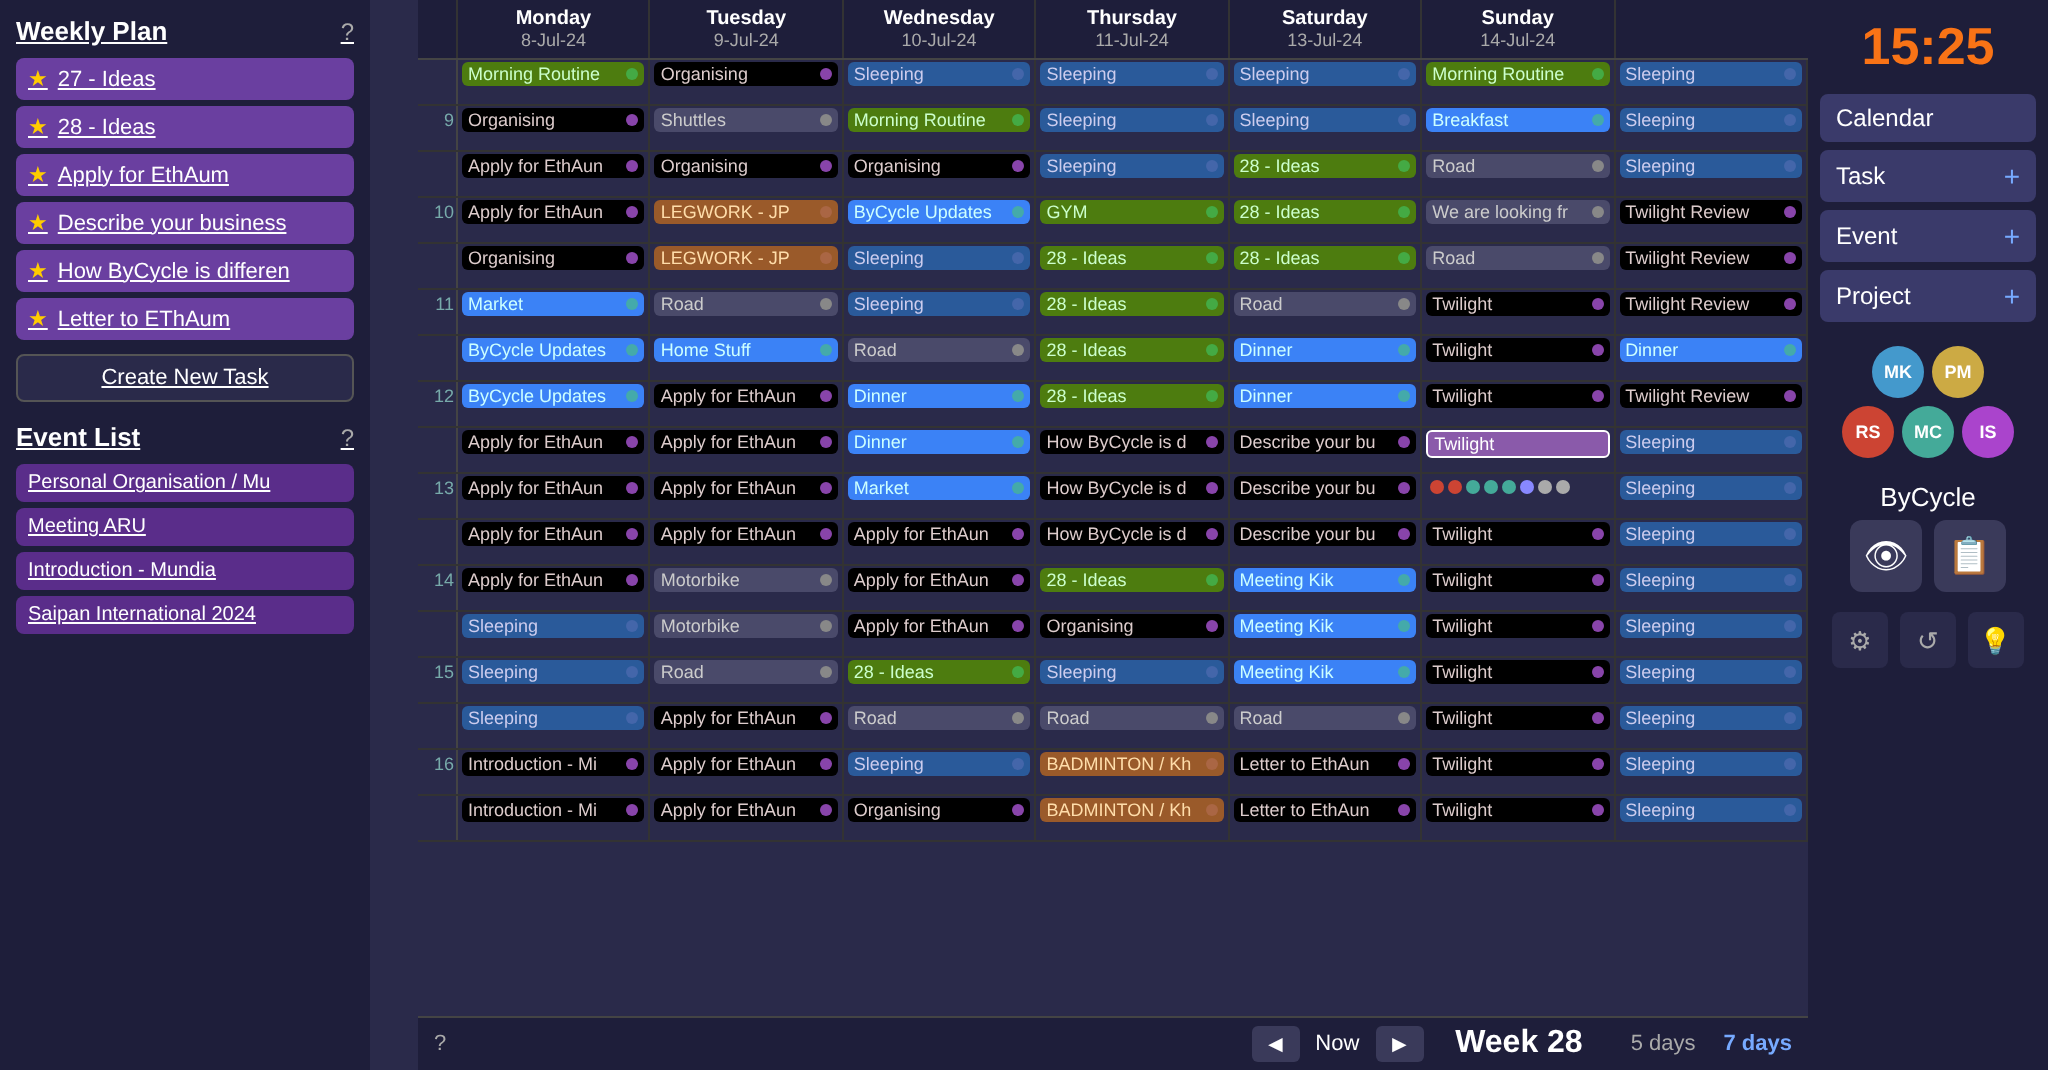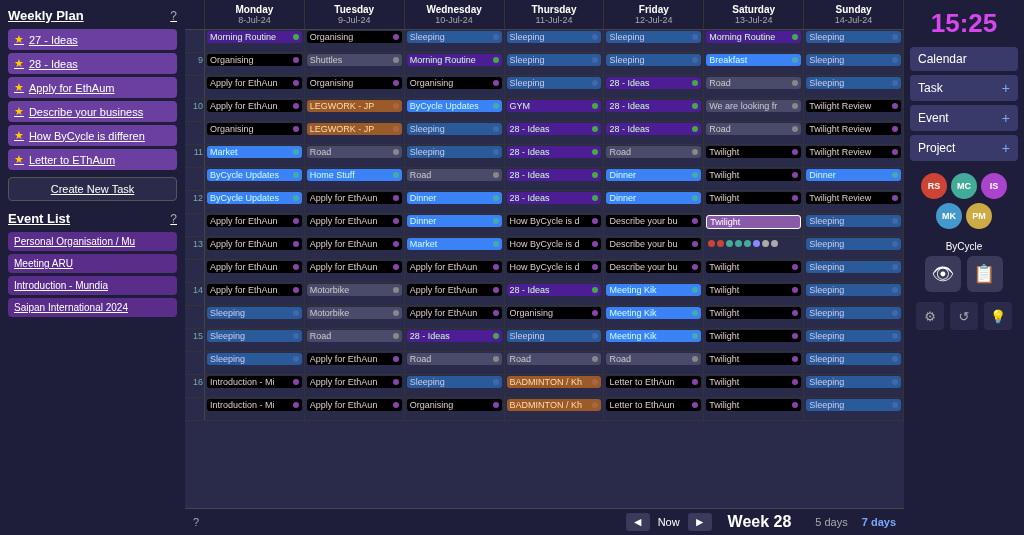--- a/index.html
+++ b/index.html
@@ -79,20 +79,21 @@
       cursor: pointer;
     }
 
     
     .calendar-main {
       flex: 1;
       display: flex;
       flex-direction: column;
       background: #2a2a4a;
       overflow: hidden;
+      padding-left: 24px;
     }
     .cal-header {
       display: grid;
       grid-template-columns: 20px repeat(7, 1fr);
       background: #1e1e3a;
       border-bottom: 1px solid #444;
     }
     .cal-header-cell {
       padding: 4px 2px;
       text-align: center;
@@ -146,21 +147,21 @@
       align-items: center;
       justify-content: space-between;
     }
     .event-block .dot {
       width: 6px;
       height: 6px;
       border-radius: 50%;
       flex-shrink: 0;
       margin-left: 2px;
     }
-    .ev-green { background: #4c1d95; color: #cfc; }
+    .ev-green { background: #4d7c0f; color: #cfc; }
     .ev-purple { background: #000000; color: #dcc; }
     .ev-blue { background: #2a5a9a; color: #cce; }
     .ev-orange { background: #9a5a2a; color: #fda; }
     .ev-gray { background: #4a4a6a; color: #ccc; }
     .ev-teal { background: #3b82f6; color: #cff; }
     .ev-highlight { background: #8a5aaa; color: #fff; border: 1px solid #fff; }
 
     .dot-green { background: #4a4; }
     .dot-purple { background: #84a; }
     .dot-blue { background: #46a; }
@@ -228,21 +229,21 @@
       background: #1e1e3a;
       display: flex;
       flex-direction: column;
       align-items: center;
       padding: 8px 6px;
       flex-shrink: 0;
     }
     .clock {
       font-size: 26px;
       font-weight: bold;
-      color: #d946ef;
+      color: #f97316;
       margin-bottom: 8px;
     }
     .right-btn {
       display: flex;
       justify-content: space-between;
       align-items: center;
       width: 100%;
       background: #3a3a6a;
       border-radius: 4px;
       padding: 5px 8px;
@@ -276,21 +277,21 @@
       font-weight: bold;
       color: #fff;
     }
     .av-rs { background: #c43; }
     .av-mc { background: #4a9; }
     .av-is { background: #a4c; }
     .av-mk { background: #49c; }
     .av-pm { background: #ca4; }
 
     .bycycle-label {
-      font-size: 10px;
+      font-size: 13px;
       color: #fff;
       margin: 8px 0 4px;
       text-align: right;
     }
     .bycycle-icons {
       display: flex;
       gap: 6px;
       margin-bottom: 6px;
     }
     .by-icon {
@@ -382,24 +383,20 @@
       <div class="day-name">Tuesday</div>
       <div class="day-date">9-Jul-24</div>
     </div>
     <div class="cal-header-cell">
       <div class="day-name">Wednesday</div>
       <div class="day-date">10-Jul-24</div>
     </div>
     <div class="cal-header-cell">
       <div class="day-name">Thursday</div>
       <div class="day-date">11-Jul-24</div>
-    </div>
-    <div class="cal-header-cell">
-      <div class="day-name">Friday</div>
-      <div class="day-date">12-Jul-24</div>
     </div>
     <div class="cal-header-cell">
       <div class="day-name">Saturday</div>
       <div class="day-date">13-Jul-24</div>
     </div>
     <div class="cal-header-cell">
       <div class="day-name">Sunday</div>
       <div class="day-date">14-Jul-24</div>
     </div>
   </div>
@@ -867,27 +864,27 @@
     <span>Event</span>
     <span class="plus">+</span>
   </div>
   <div class="right-btn">
     <span>Project</span>
     <span class="plus">+</span>
   </div>
 
   <div class="avatars-section">
     <div class="avatars-row">
+      <div class="avatar av-mk">MK</div>
+      <div class="avatar av-pm">PM</div>
+    </div>
+    <div class="avatars-row">
       <div class="avatar av-rs">RS</div>
       <div class="avatar av-mc">MC</div>
       <div class="avatar av-is">IS</div>
-    </div>
-    <div class="avatars-row">
-      <div class="avatar av-mk">MK</div>
-      <div class="avatar av-pm">PM</div>
     </div>
   </div>
 
   <div class="bycycle-label">ByCycle</div>
 
   <div class="bycycle-icons">
     <div class="by-icon">👁</div>
     <div class="by-icon">📋</div>
   </div>
 

